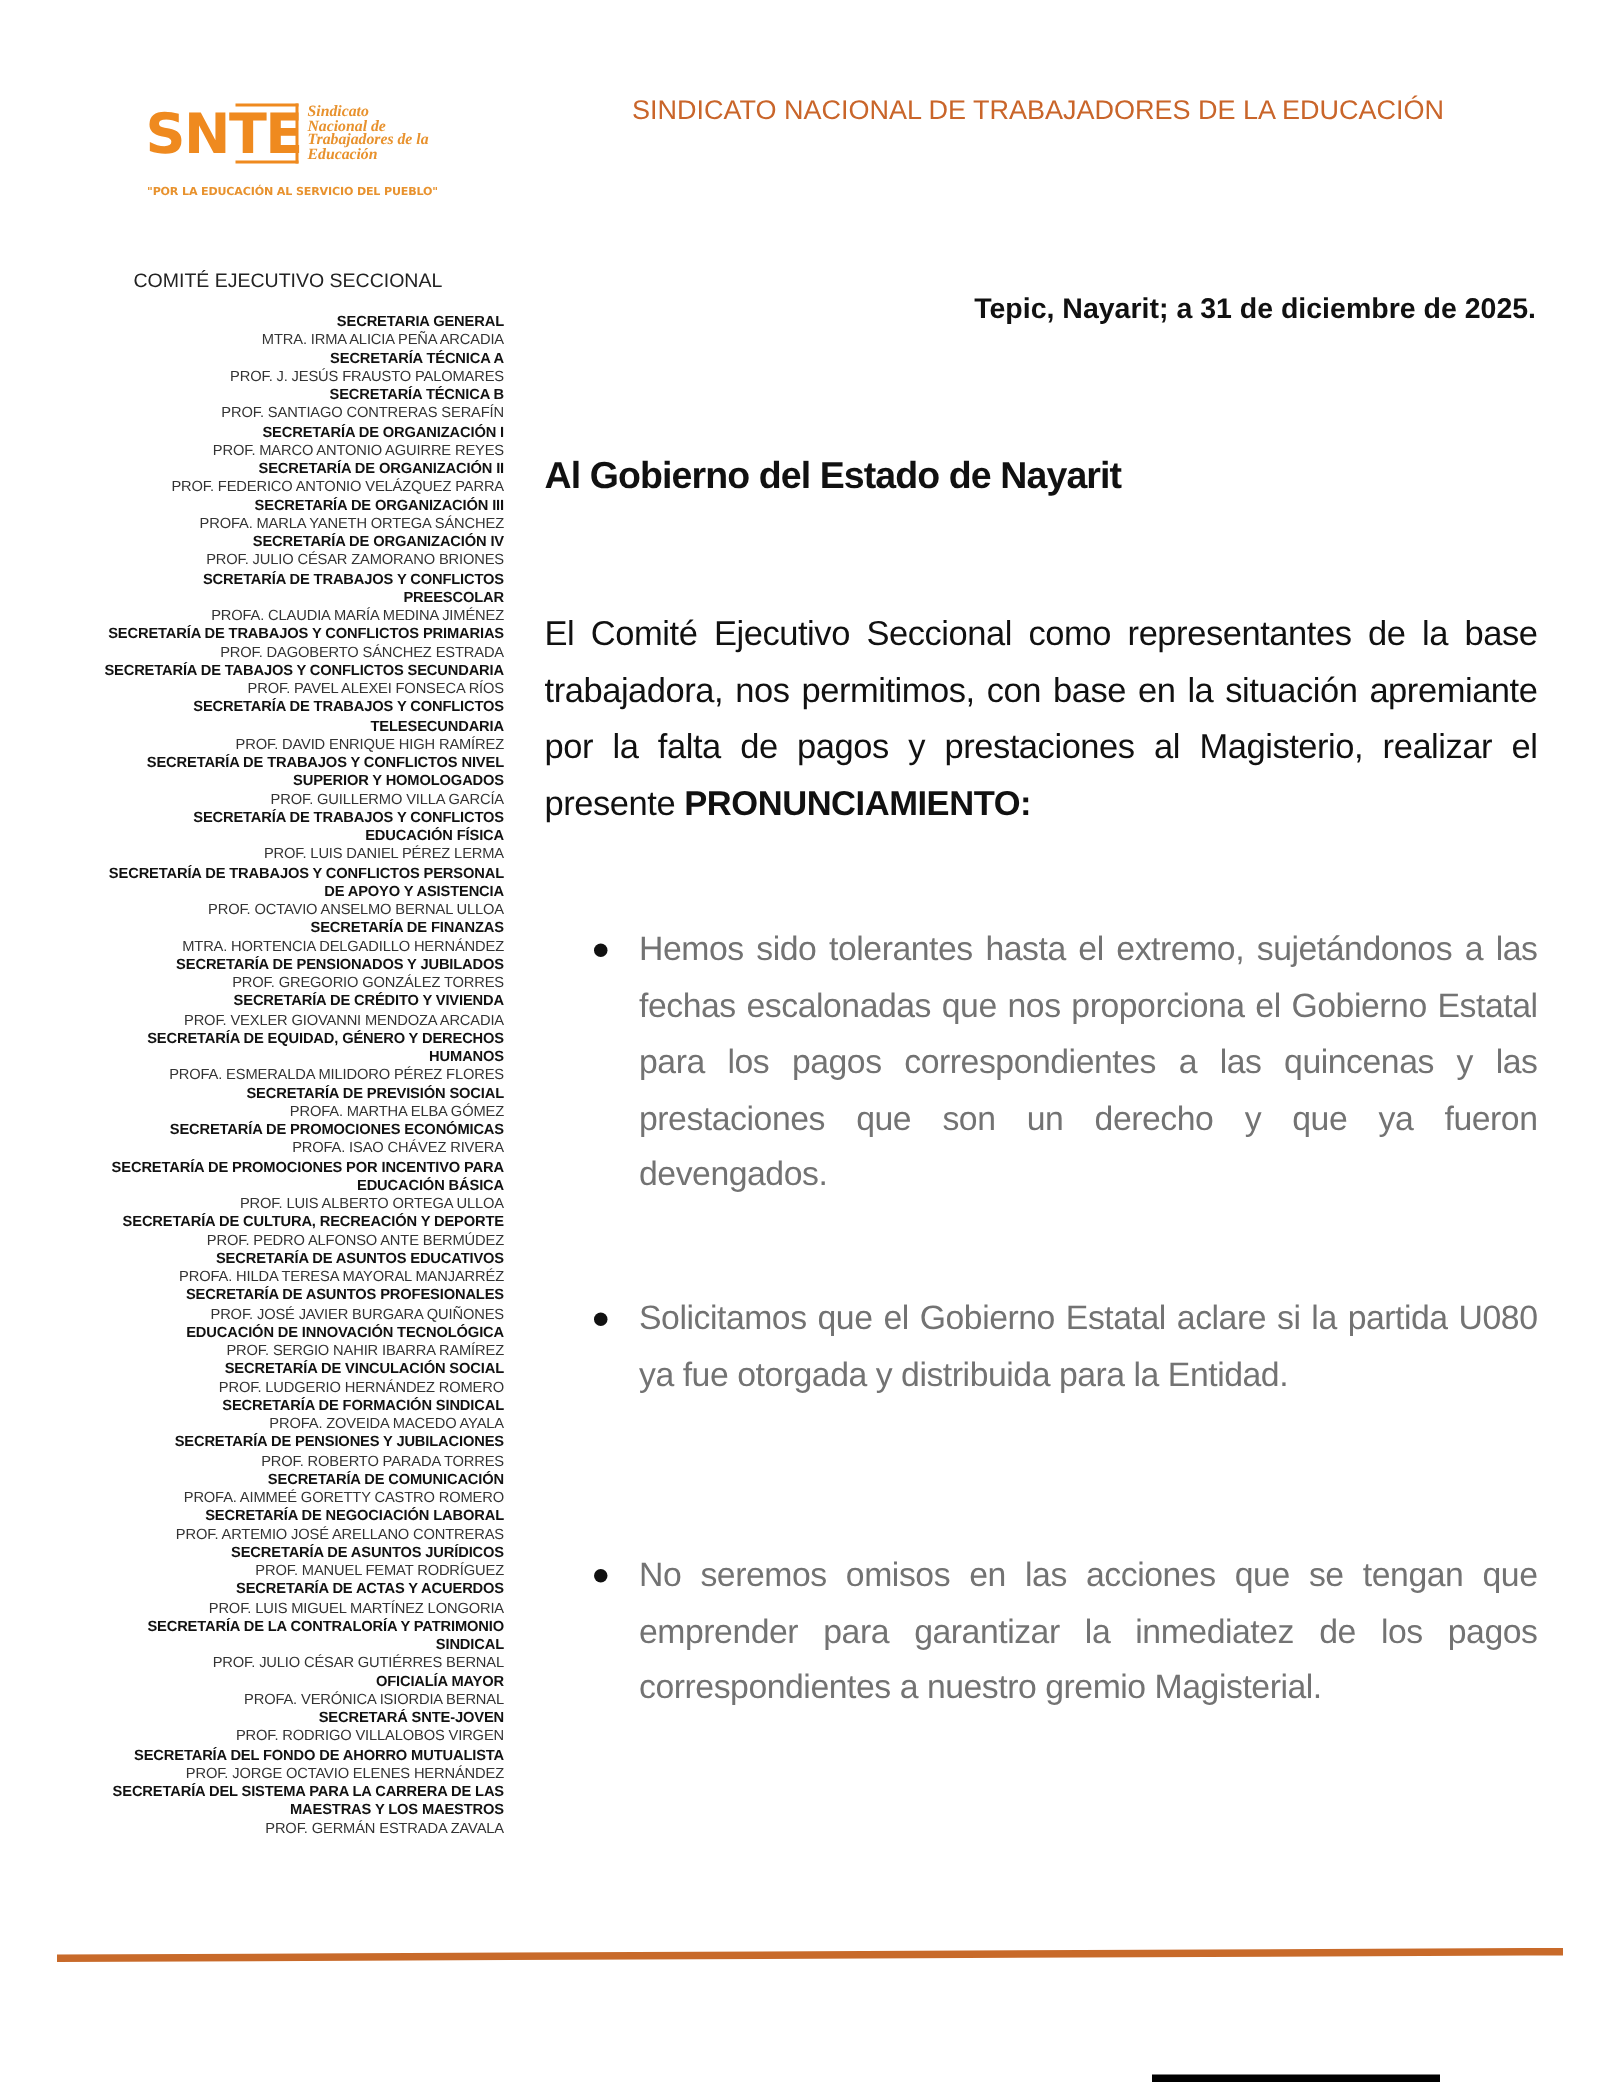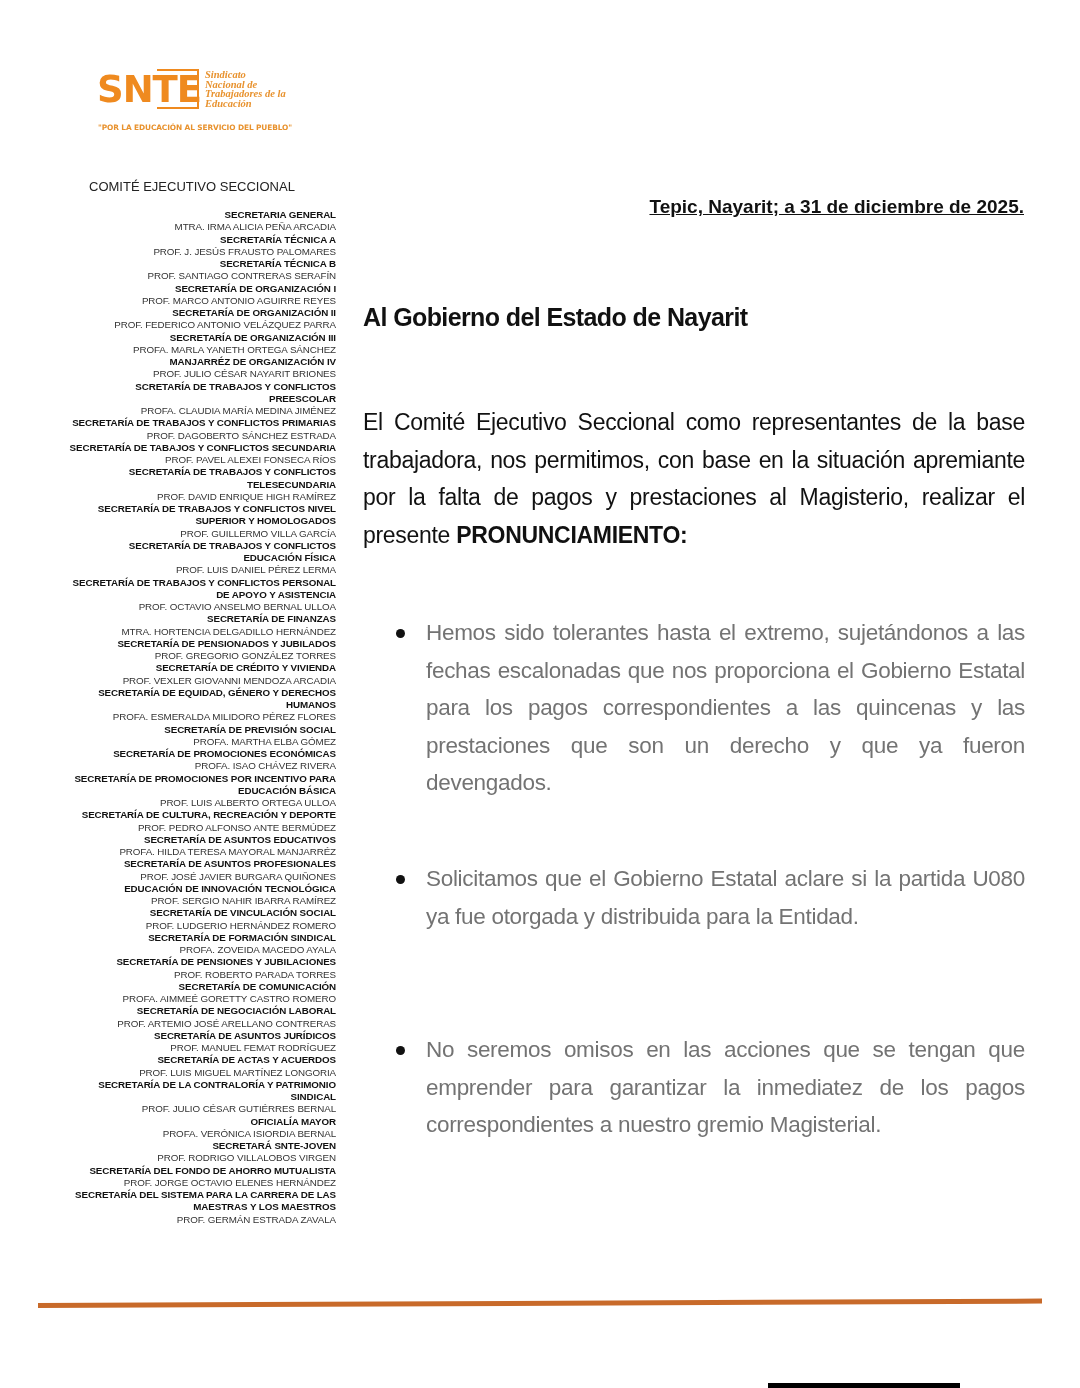--- a/index.html
+++ b/index.html
@@ -16,21 +16,21 @@
   
   .header { position: absolute; left: 380px; top: 62px; width: 624px; text-align: center; color: #c9652a; font-size: 18px; line-height: 22px; }
 
   
   .committee-title { position: absolute; left: 89px; top: 179px; font-size: 13px; color: #222; }
   .sidebar { position: absolute; left: 68px; top: 209px; width: 268px; text-align: right; font-size: 9.8px; line-height: 12.25px; letter-spacing: -0.1px; }
   .sidebar .role { font-weight: bold; color: #111; }
   .sidebar .name { color: #333; }
 
   
-  .date { position: absolute; left: 520px; top: 196px; width: 504px; text-align: right; font-weight: bold; font-size: 19px; color: #111; text-decoration: underline; }
+  .date { position: absolute; left: 520px; top: 196px; width: 504px; text-align: right; font-weight: bold; font-size: 19px; color: #111; }
   .recipient { position: absolute; left: 363px; top: 303px; font-family: "Liberation Sans", sans-serif; font-weight: bold; font-size: 25px; letter-spacing: -0.6px; color: #111; }
   .intro { position: absolute; left: 363px; top: 404px; width: 662px; font-size: 23px; line-height: 37.5px; text-align: justify; text-align-last: left; color: #111; letter-spacing: -0.3px; }
   .intro b { font-weight: bold; }
 
   .bullet { position: absolute; left: 392px; width: 633px; font-size: 22.5px; line-height: 37.5px; color: #737373; letter-spacing: -0.3px; }
   .bullet .dot { position: absolute; left: 4px; top: 15px; width: 9px; height: 9px; border-radius: 50%; background: #111; }
   .bullet .btext { margin-left: 34px; text-align: justify; text-align-last: left; }
   .b1 { top: 614px; }
   .b2 { top: 860px; }
   .b3 { top: 1031px; }
@@ -49,38 +49,39 @@
   <div class="logo-text">
     <div>Sindicato</div>
     <div>Nacional de</div>
     <div>Trabajadores de la</div>
     <div>Educación</div>
   </div>
   <div class="logo-motto">"POR LA EDUCACIÓN AL SERVICIO DEL PUEBLO"</div>
 </div>
 
 <div class="header">
+  <div>SINDICATO NACIONAL DE TRABAJADORES DE LA EDUCACIÓN</div>
 </div>
 
 <div class="committee-title">COMITÉ EJECUTIVO SECCIONAL</div>
 <div class="sidebar" id="sidebar">
     <div class="role">SECRETARIA GENERAL</div>
     <div class="name">MTRA. IRMA ALICIA PEÑA ARCADIA</div>
     <div class="role">SECRETARÍA TÉCNICA A</div>
     <div class="name">PROF. J. JESÚS FRAUSTO PALOMARES</div>
     <div class="role">SECRETARÍA TÉCNICA B</div>
     <div class="name">PROF. SANTIAGO CONTRERAS SERAFÍN</div>
     <div class="role">SECRETARÍA DE ORGANIZACIÓN I</div>
     <div class="name">PROF. MARCO ANTONIO AGUIRRE REYES</div>
     <div class="role">SECRETARÍA DE ORGANIZACIÓN II</div>
     <div class="name">PROF. FEDERICO ANTONIO VELÁZQUEZ PARRA</div>
     <div class="role">SECRETARÍA DE ORGANIZACIÓN III</div>
     <div class="name">PROFA. MARLA YANETH ORTEGA SÁNCHEZ</div>
-    <div class="role">MANJARRÉZ DE ORGANIZACIÓN IV</div>
-    <div class="name">PROF. JULIO CÉSAR NAYARIT BRIONES</div>
+    <div class="role">SECRETARÍA DE ORGANIZACIÓN IV</div>
+    <div class="name">PROF. JULIO CÉSAR ZAMORANO BRIONES</div>
     <div class="role">SCRETARÍA DE TRABAJOS Y CONFLICTOS PREESCOLAR</div>
     <div class="name">PROFA. CLAUDIA MARÍA MEDINA JIMÉNEZ</div>
     <div class="role">SECRETARÍA DE TRABAJOS Y CONFLICTOS PRIMARIAS</div>
     <div class="name">PROF. DAGOBERTO SÁNCHEZ ESTRADA</div>
     <div class="role">SECRETARÍA DE TABAJOS Y CONFLICTOS SECUNDARIA</div>
     <div class="name">PROF. PAVEL ALEXEI FONSECA RÍOS</div>
     <div class="role">SECRETARÍA DE TRABAJOS Y CONFLICTOS TELESECUNDARIA</div>
     <div class="name">PROF. DAVID ENRIQUE HIGH RAMÍREZ</div>
     <div class="role">SECRETARÍA DE TRABAJOS Y CONFLICTOS NIVEL SUPERIOR Y HOMOLOGADOS</div>
     <div class="name">PROF. GUILLERMO VILLA GARCÍA</div>

